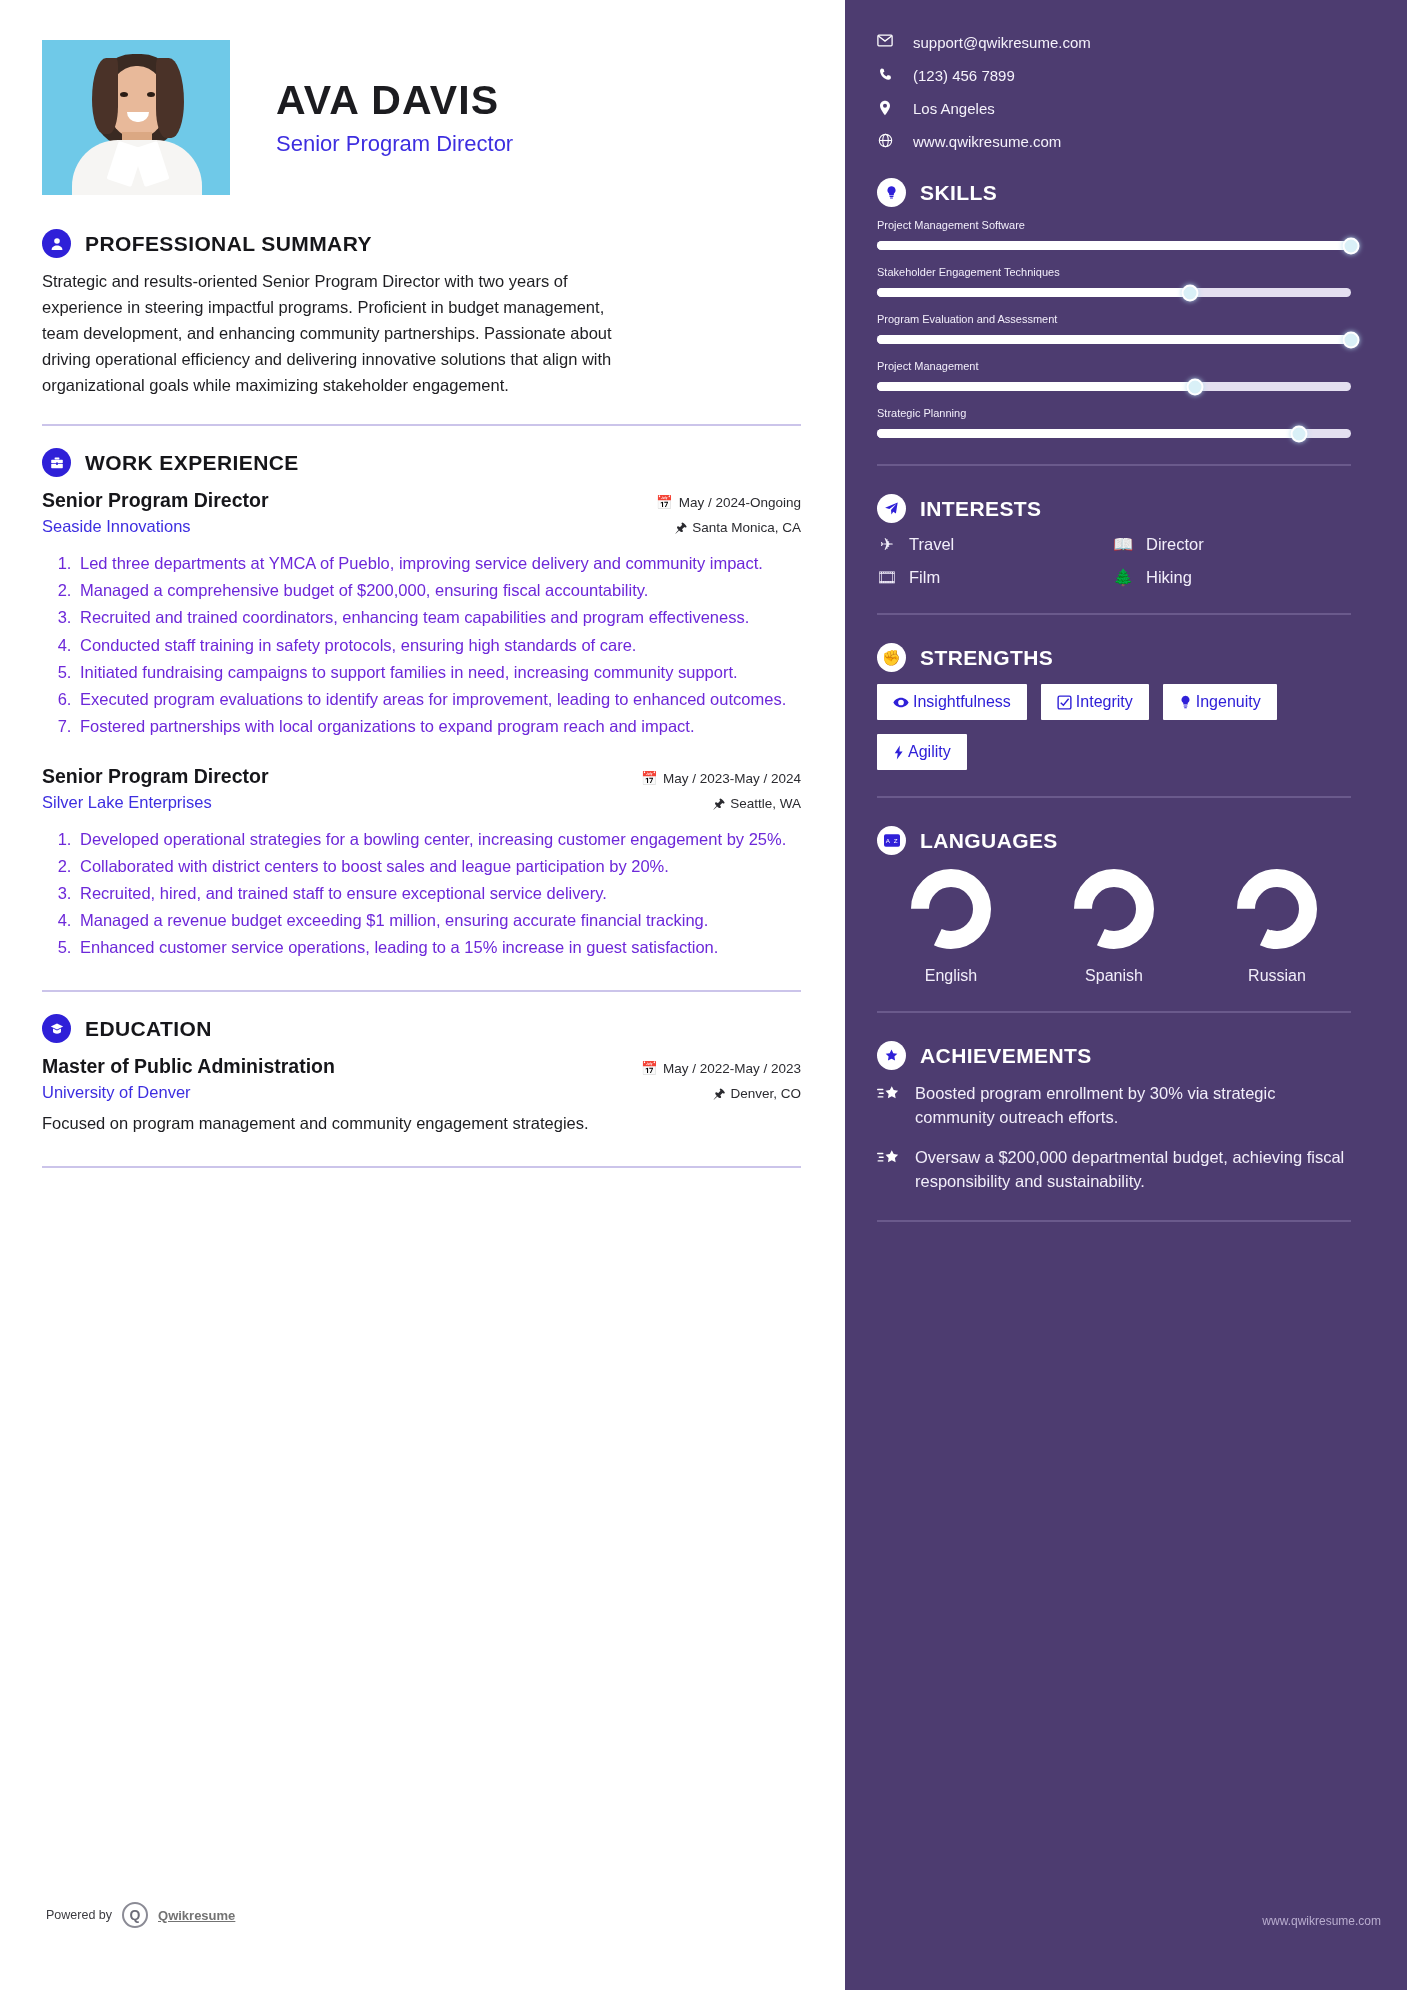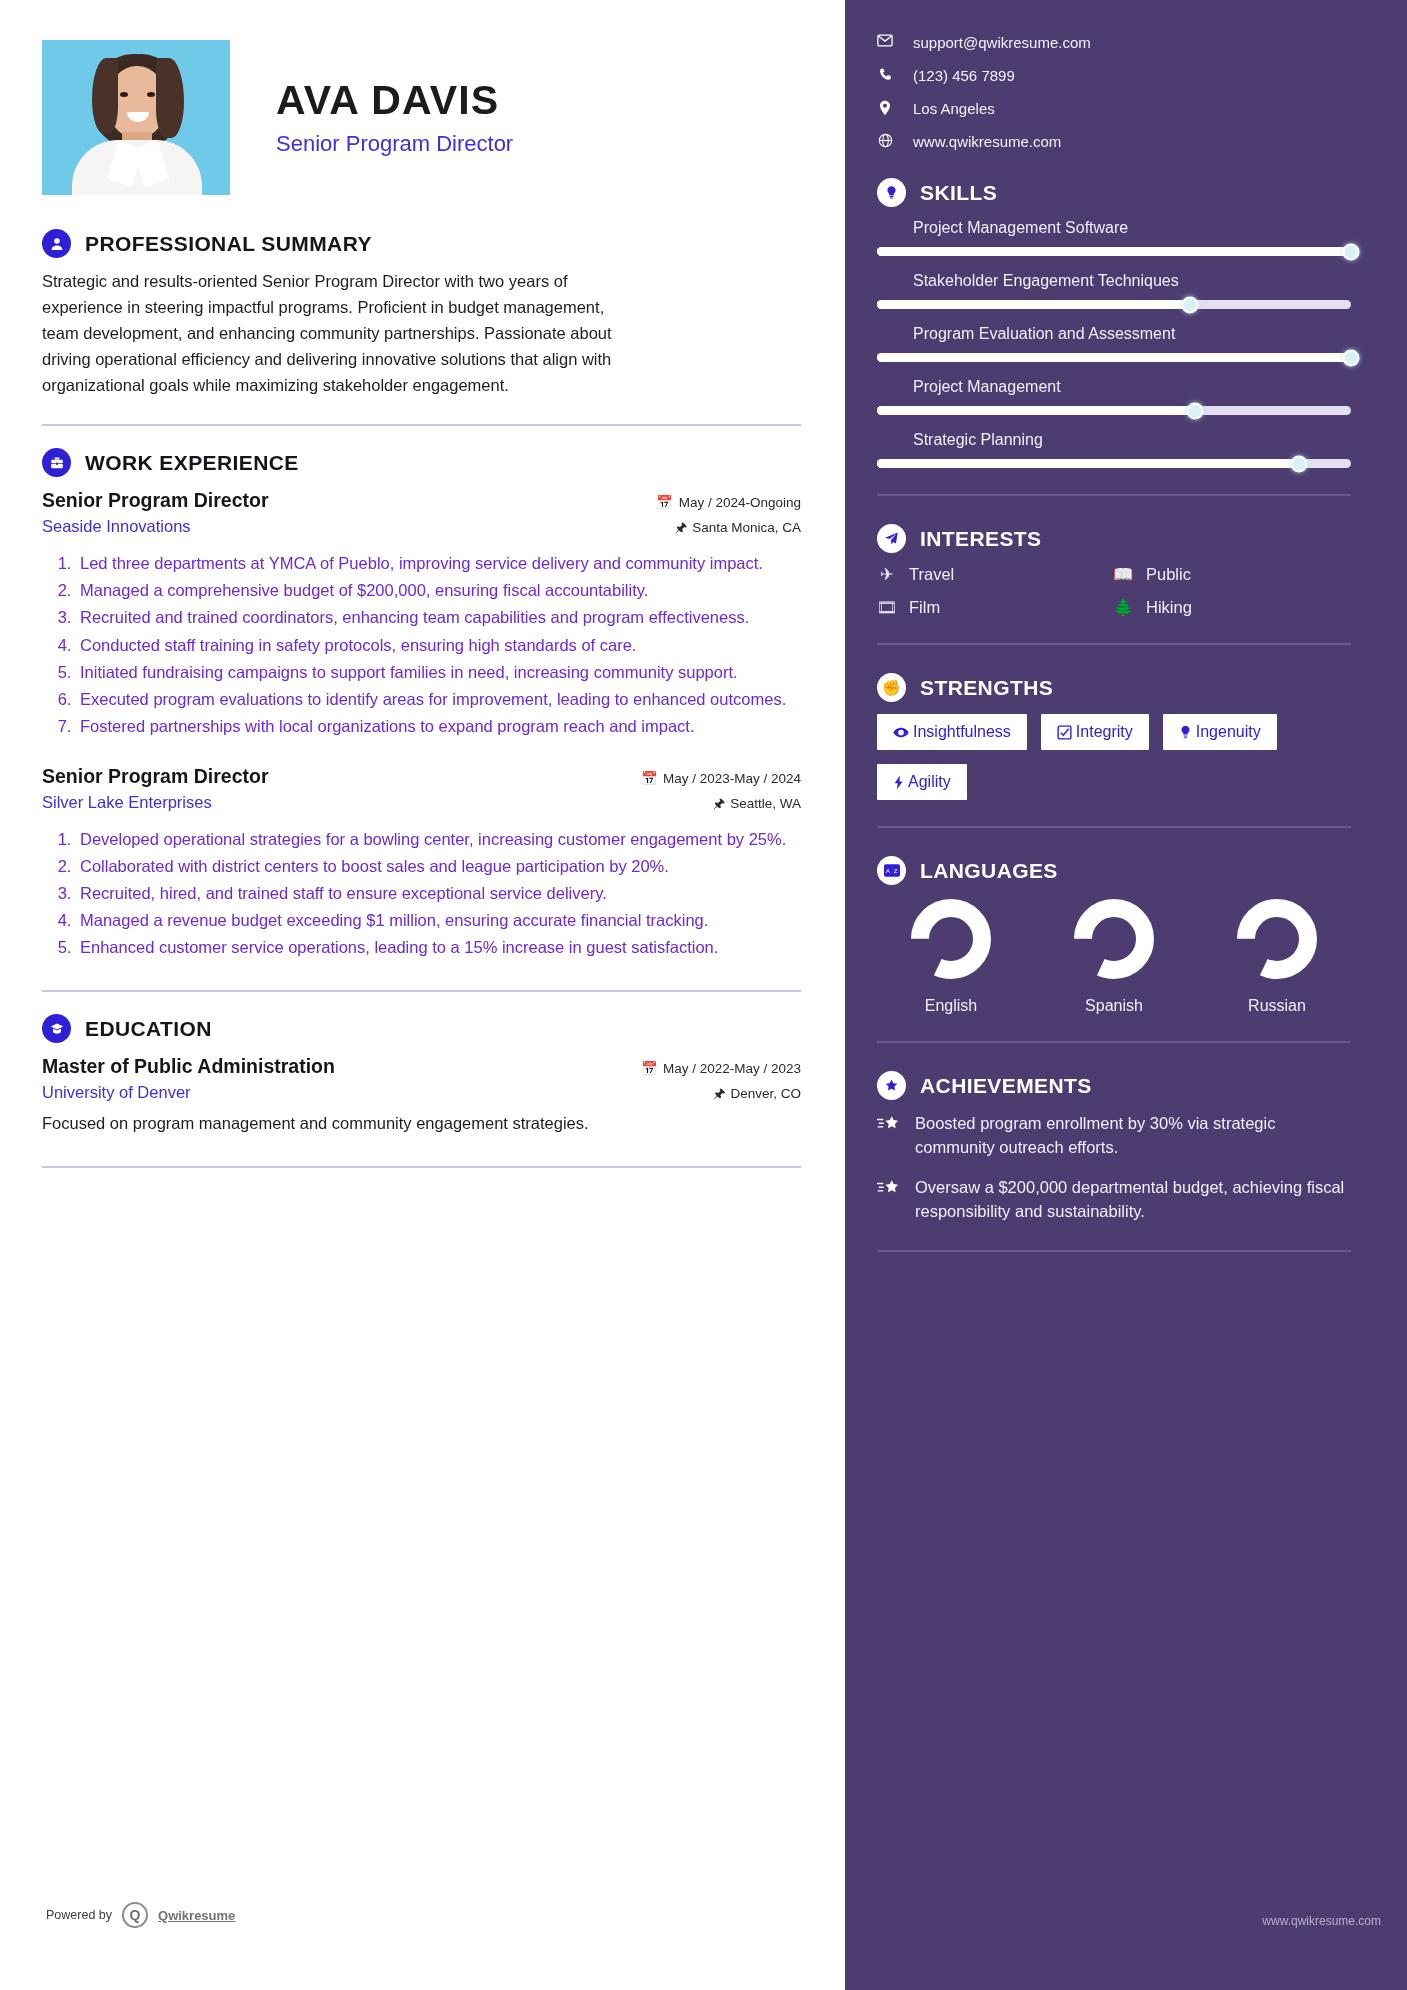--- a/index.html
+++ b/index.html
@@ -160,21 +160,21 @@
   .side-icon {
     width: 29px; height: 29px; border-radius: 50%;
     background: #ffffff; color: #2f20d8;
     display: flex; align-items: center; justify-content: center;
     font-size: 15px; flex: 0 0 29px;
   }
   .side-title {
     font-size: 21px; font-weight: 700; letter-spacing: 0.4px; color: #ffffff;
   }
   .skill { margin-bottom: 16px; }
-  .skill-name { font-size: 16px; color: #f2eefa; margin-bottom: 10px; margin-left: 36px; }
+  .skill-name { font-size: 11px; color: #f2eefa; margin-bottom: 10px; }
   .bar {
     position: relative; height: 9px; border-radius: 6px;
     background: #e4dff0; width: 100%;
   }
   .bar .fill {
     position: absolute; left: 0; top: 0; height: 9px;
     border-radius: 6px; background: #ffffff;
   }
   .bar .knob {
     position: absolute; top: 50%; width: 17px; height: 17px;
@@ -440,21 +440,21 @@
         </span>
         <span class="side-title">INTERESTS</span>
       </div>
       <div class="interests">
         <div class="interest">
           <span class="ii">✈</span>
           <span>Travel</span>
         </div>
         <div class="interest">
           <span class="ii">📖</span>
-          <span>Public</span>
+          <span>Director</span>
         </div>
         <div class="interest">
           <span class="ii">🎞</span>
           <span>Film</span>
         </div>
         <div class="interest">
           <span class="ii">🌲</span>
           <span>Hiking</span>
         </div>
       </div>

